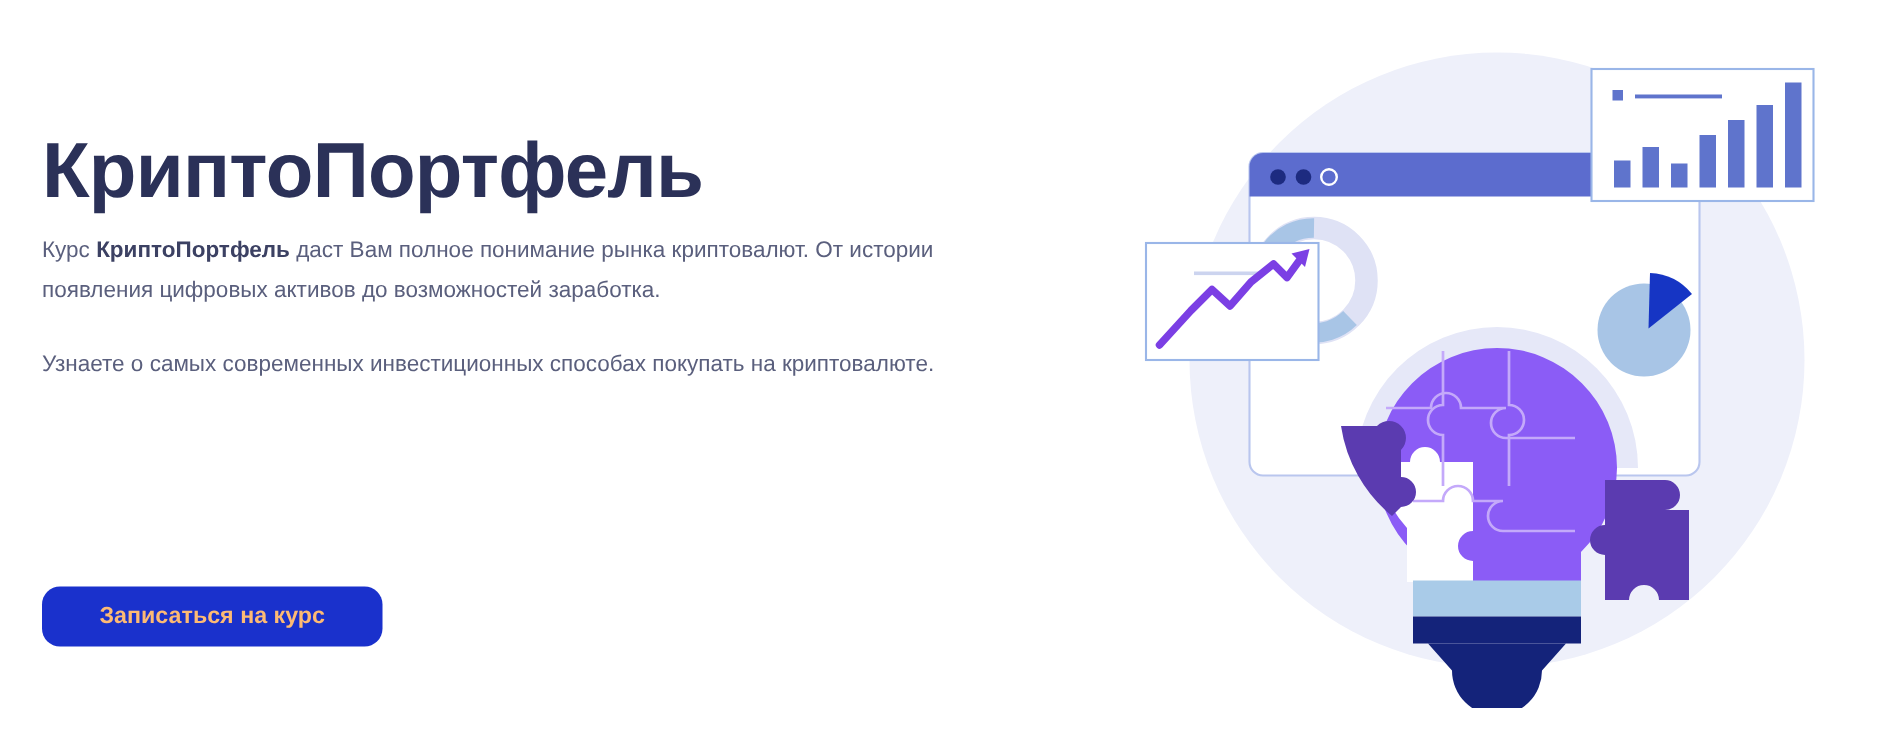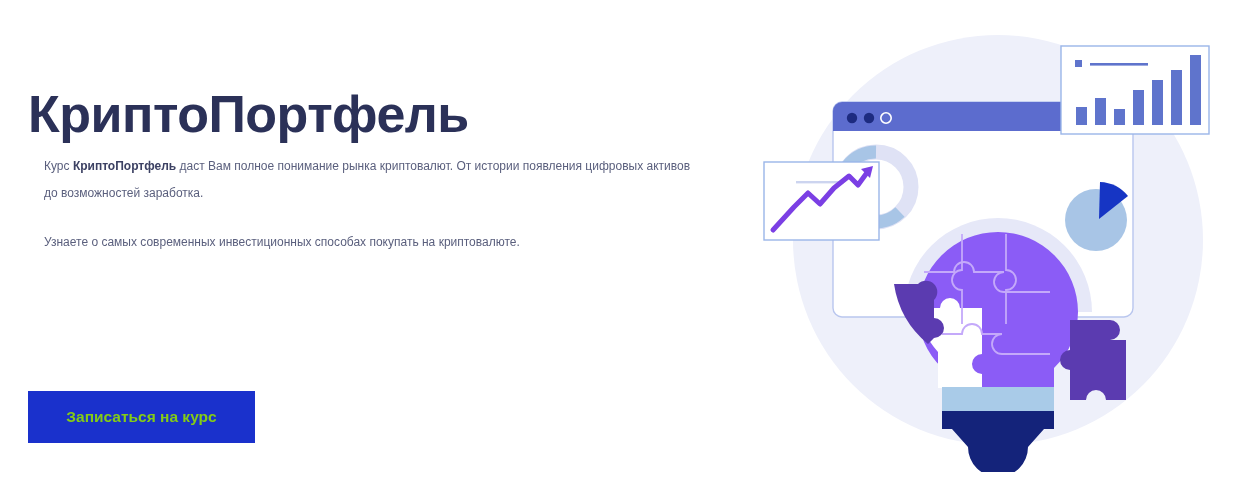--- a/index.html
+++ b/index.html
@@ -35,37 +35,37 @@
     letter-spacing: -0.5px;
     color: #2b3158;
     white-space: nowrap;
   }
   .body-copy {
     position: absolute;
     left: 0; top: 141px;
     width: 672px;
   }
   .para {
-    font-size: 12px;
+    font-size: 15px;
     line-height: 27px;
     color: #5a5f7d;
-    margin: 0 0 22px 16px;
+    margin: 0 0 22px 0;
     font-weight: 400;
   }
   .para:last-child { margin-bottom: 0; }
   .para b { color: #3c4163; font-weight: 700; }
 
   .cta-button {
     position: absolute;
     left: 28px; top: 391px;
-    width: 227px; height: 52px;
+    width: 227px; height: 40px;
     background: #1a31cc;
-    color: #84cc16;
+    color: #fdba74;
     border: none;
-    border-radius: 0;
+    border-radius: 12px;
     font-family: "Liberation Sans", "DejaVu Sans", sans-serif;
     font-size: 15.5px;
     font-weight: 700;
     cursor: pointer;
     display: flex;
     align-items: center;
     justify-content: center;
     padding: 0;
   }
 

